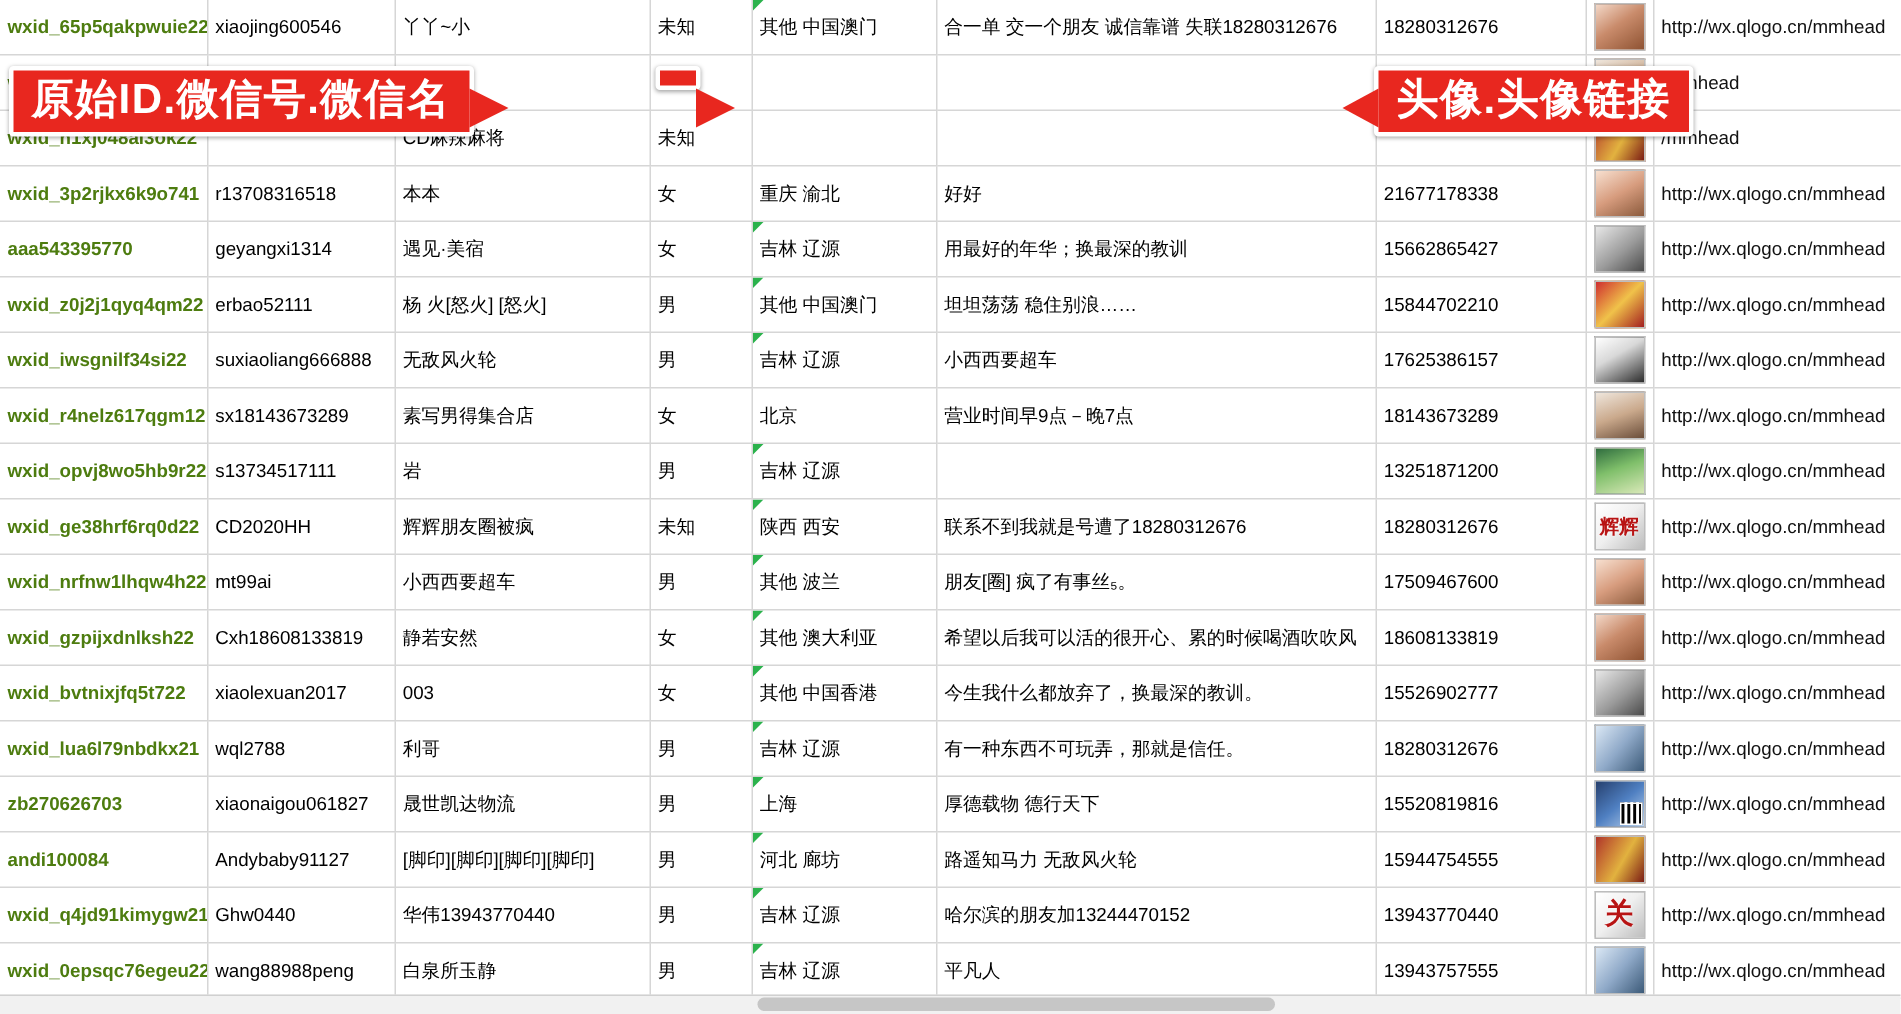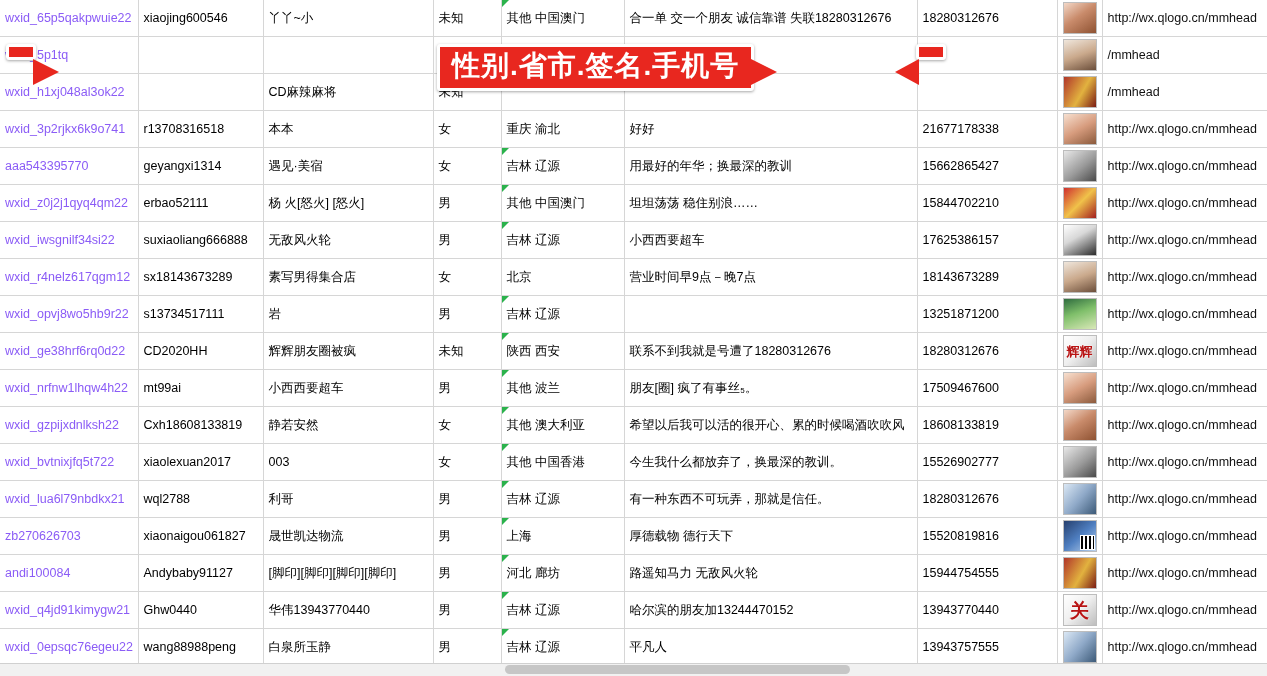--- a/index.html
+++ b/index.html
@@ -45,21 +45,21 @@
   col.c-id      { width: 138px; }
   col.c-wxno    { width: 125px; }
   col.c-name    { width: 170px; }
   col.c-sex     { width: 68px; }
   col.c-region  { width: 123px; }
   col.c-sign    { width: 293px; }
   col.c-phone   { width: 140px; }
   col.c-avatar  { width: 45px; }
   col.c-link    { width: 238px; }
 
-  td.cell-id    { color: #8b5cf6; }
+  td.cell-id    { color: #4d7c0f; font-weight: bold; }
   td.cell-link  { color: #111; }
   td.cell-sign  { }
   td.cell-avatar {
     padding: 0;
     text-align: center;
     background: #ffffff;
   }
 
   
   .avatar {
@@ -442,25 +442,26 @@
           <td class="cell-avatar">
             <div class="avatar av6"></div>
           </td>
           <td class="cell-link">http://wx.qlogo.cn/mmhead</td>
         </tr>
       </tbody>
   </table>
 </div>
 
 <div class="callout" id="callout-1">
+  <span>原始ID.微信号.微信名</span>
   <span class="tail"></span>
 </div>
 <div class="callout" id="callout-2">
-  <span>性别.省市.签名.手机号</span>
   <span class="tail"></span>
 </div>
 <div class="callout" id="callout-3">
   <span class="tail"></span>
+  <span>头像.头像链接</span>
 </div>
 
 <div id="hscroll">
   <div class="thumb"></div>
 </div>
 
 </body></html>

